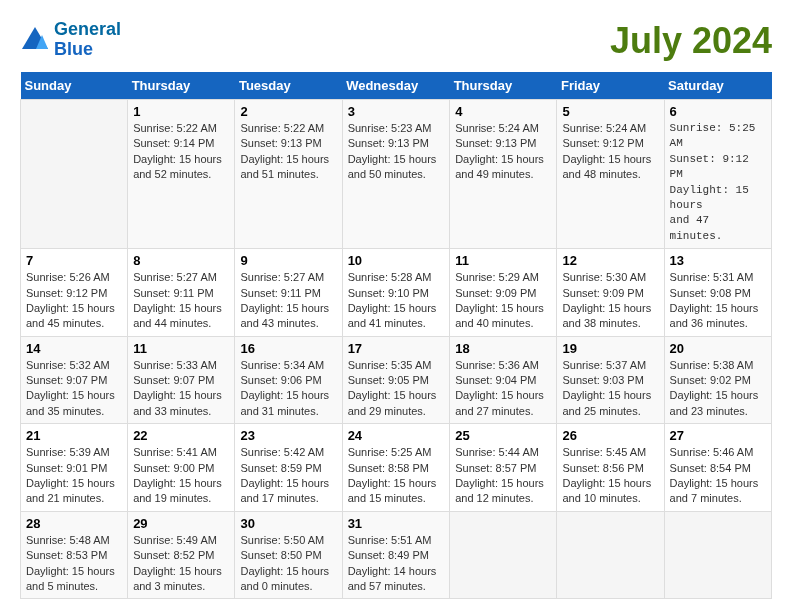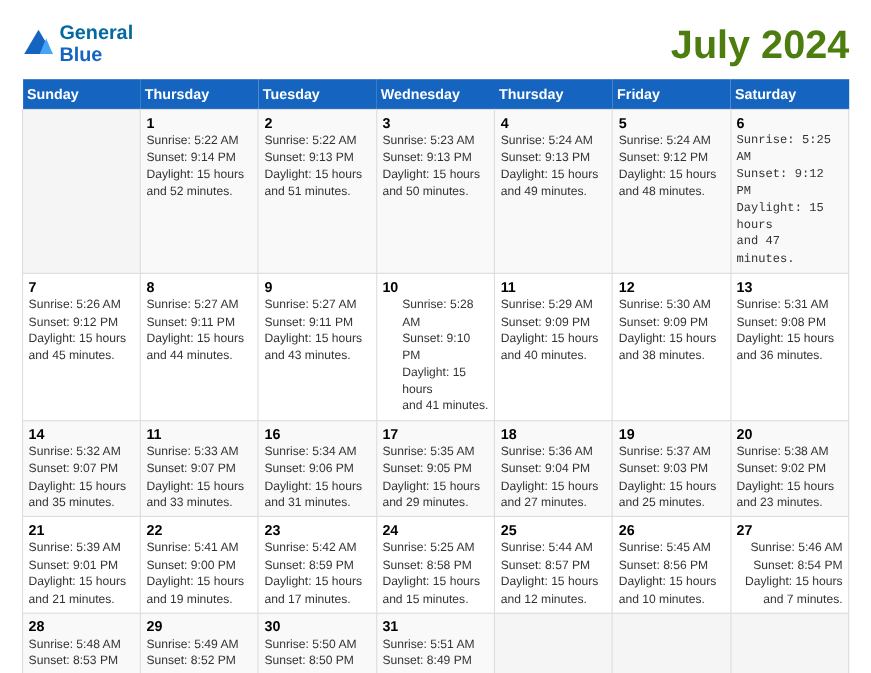--- a/index.html
+++ b/index.html
@@ -179,21 +179,21 @@
         </td>
         <td>
           <span class="day-num">9</span>
           <div class="day-info" style="white-space: pre-line;">Sunrise: 5:27 AM
 Sunset: 9:11 PM
 Daylight: 15 hours
 and 43 minutes.</div>
         </td>
         <td>
           <span class="day-num">10</span>
-          <div class="day-info" style="white-space: pre-line; margin-left: 18px;">Sunrise: 5:28 AM
+          <div class="day-info" style="white-space: pre-line;">Sunrise: 5:28 AM
 Sunset: 9:10 PM
 Daylight: 15 hours
 and 41 minutes.</div>
         </td>
         <td>
           <span class="day-num">11</span>
           <div class="day-info" style="white-space: pre-line;">Sunrise: 5:29 AM
 Sunset: 9:09 PM
 Daylight: 15 hours
 and 40 minutes.</div>
@@ -302,21 +302,21 @@
         </td>
         <td>
           <span class="day-num">26</span>
           <div class="day-info" style="white-space: pre-line;">Sunrise: 5:45 AM
 Sunset: 8:56 PM
 Daylight: 15 hours
 and 10 minutes.</div>
         </td>
         <td>
           <span class="day-num">27</span>
-          <div class="day-info" style="white-space: pre-line; text-align: right;">Sunrise: 5:46 AM
+          <div class="day-info" style="white-space: pre-line;">Sunrise: 5:46 AM
 Sunset: 8:54 PM
 Daylight: 15 hours
 and 7 minutes.</div>
         </td>
       </tr>
       <tr>
         <td>
           <span class="day-num">28</span>
           <div class="day-info" style="white-space: pre-line;">Sunrise: 5:48 AM
 Sunset: 8:53 PM

